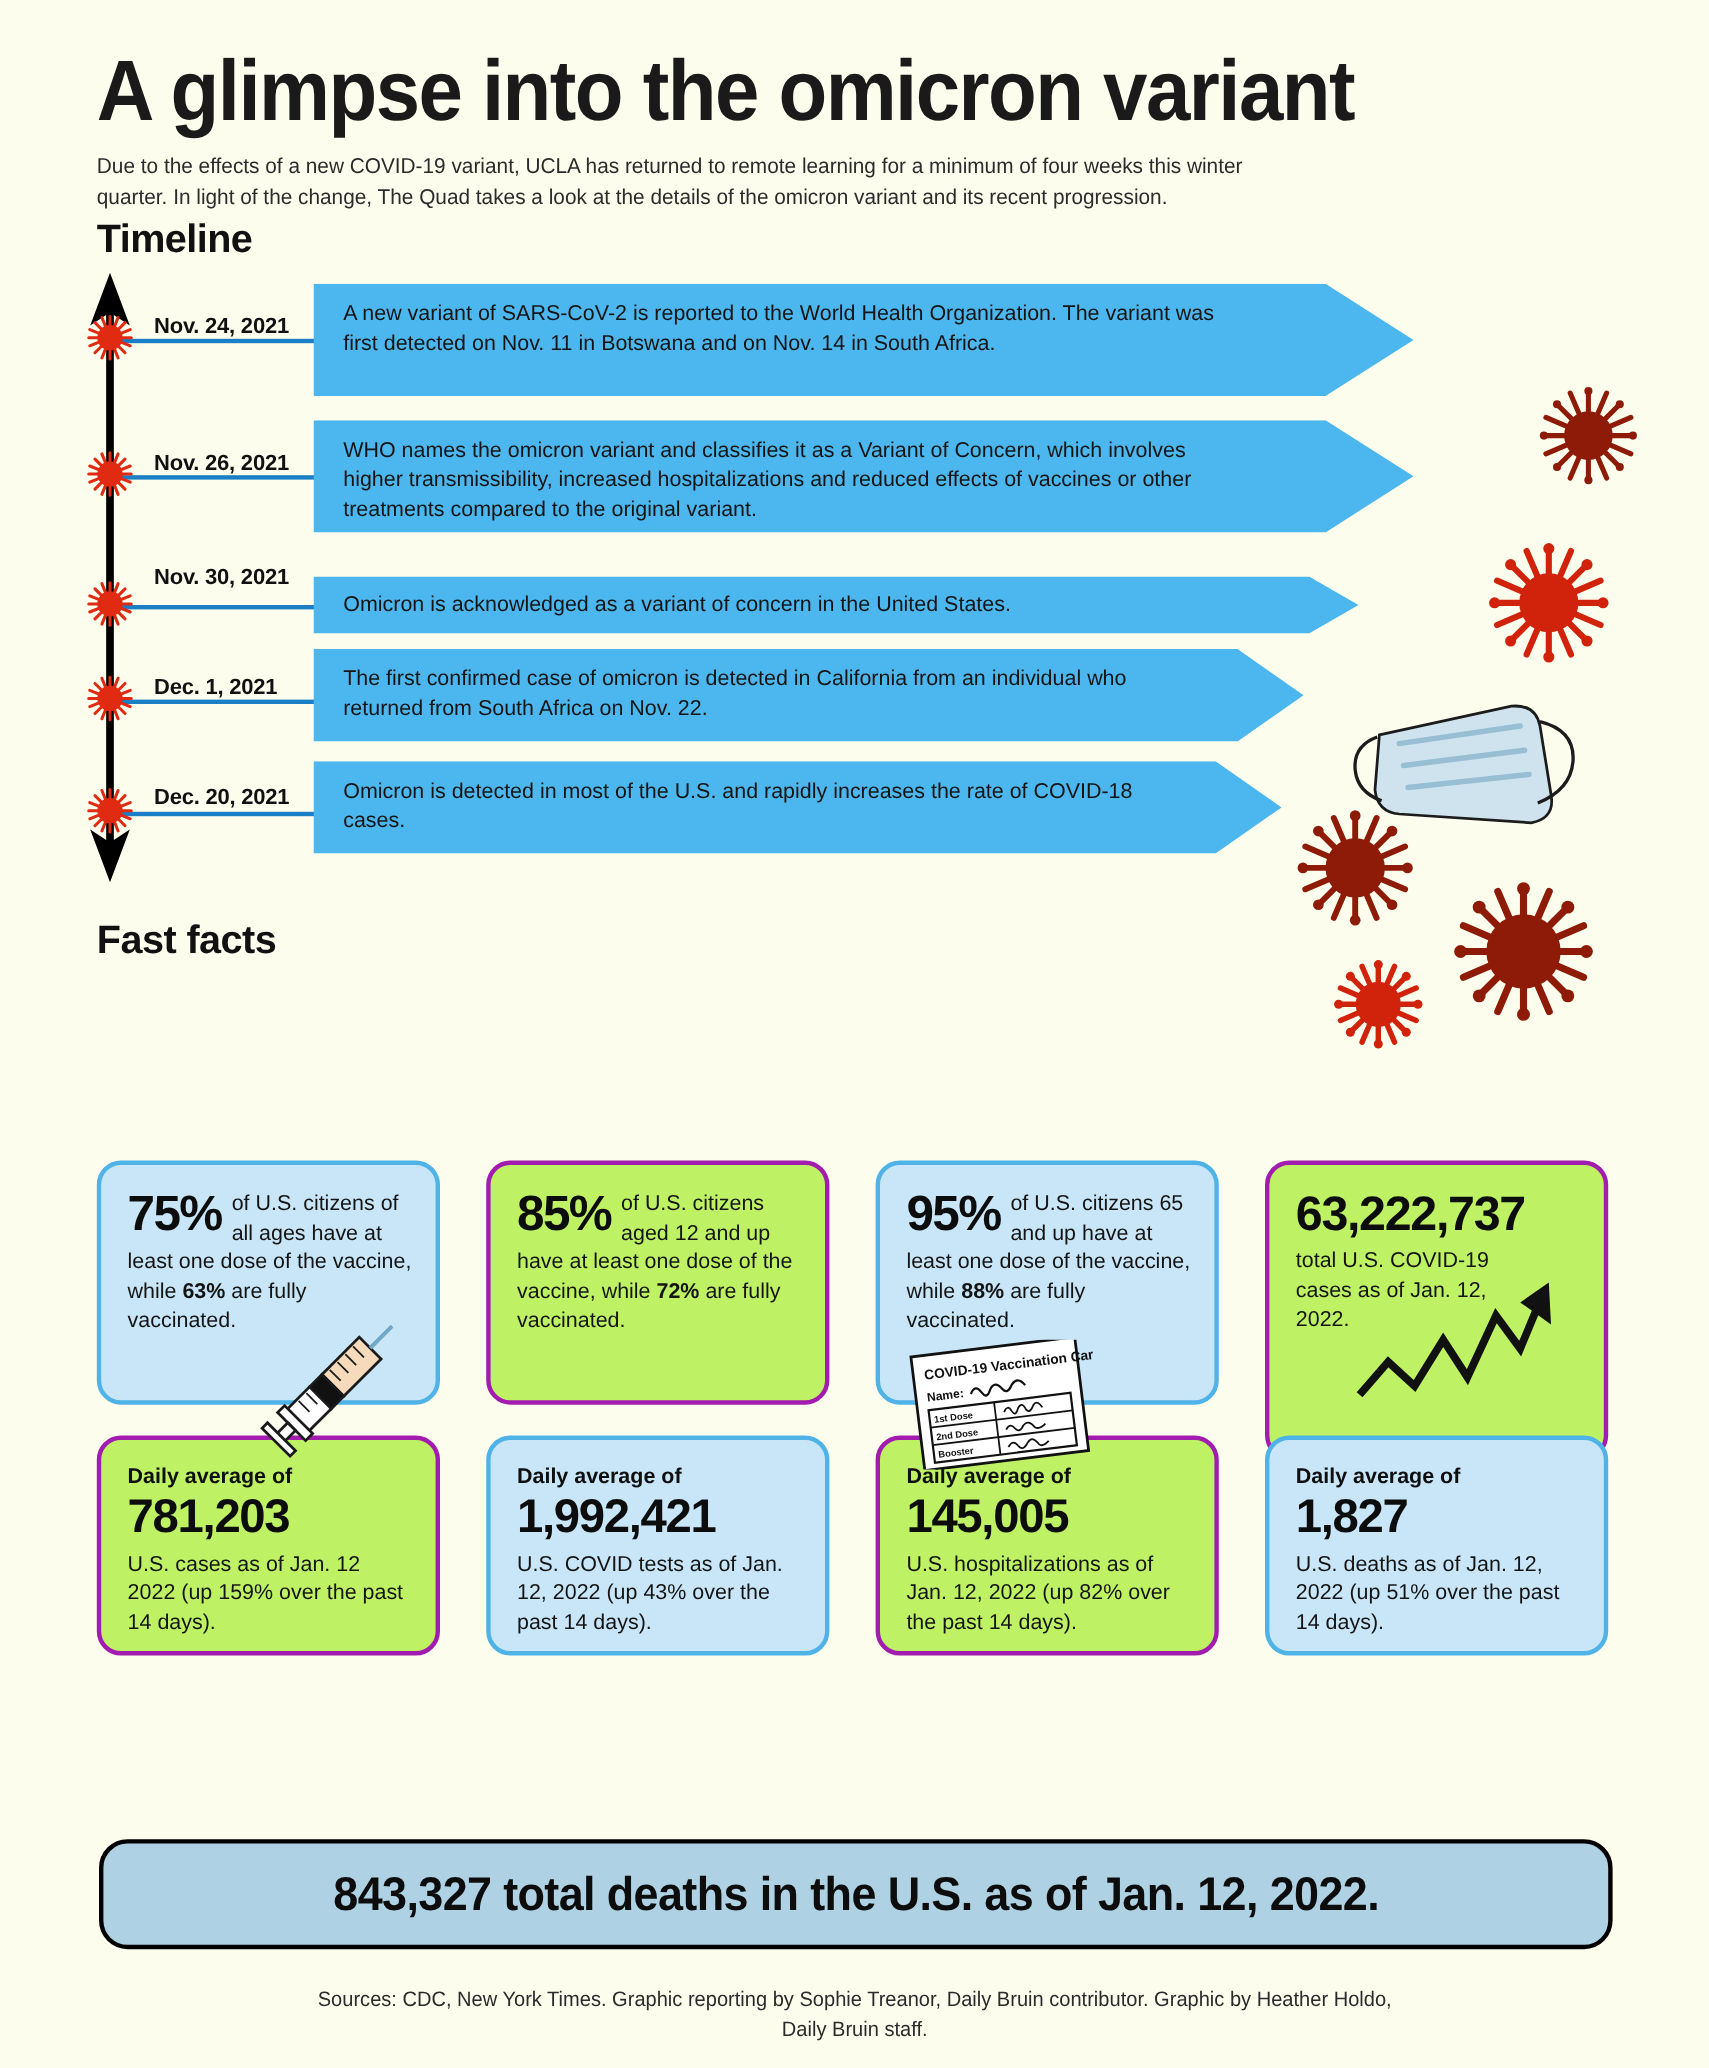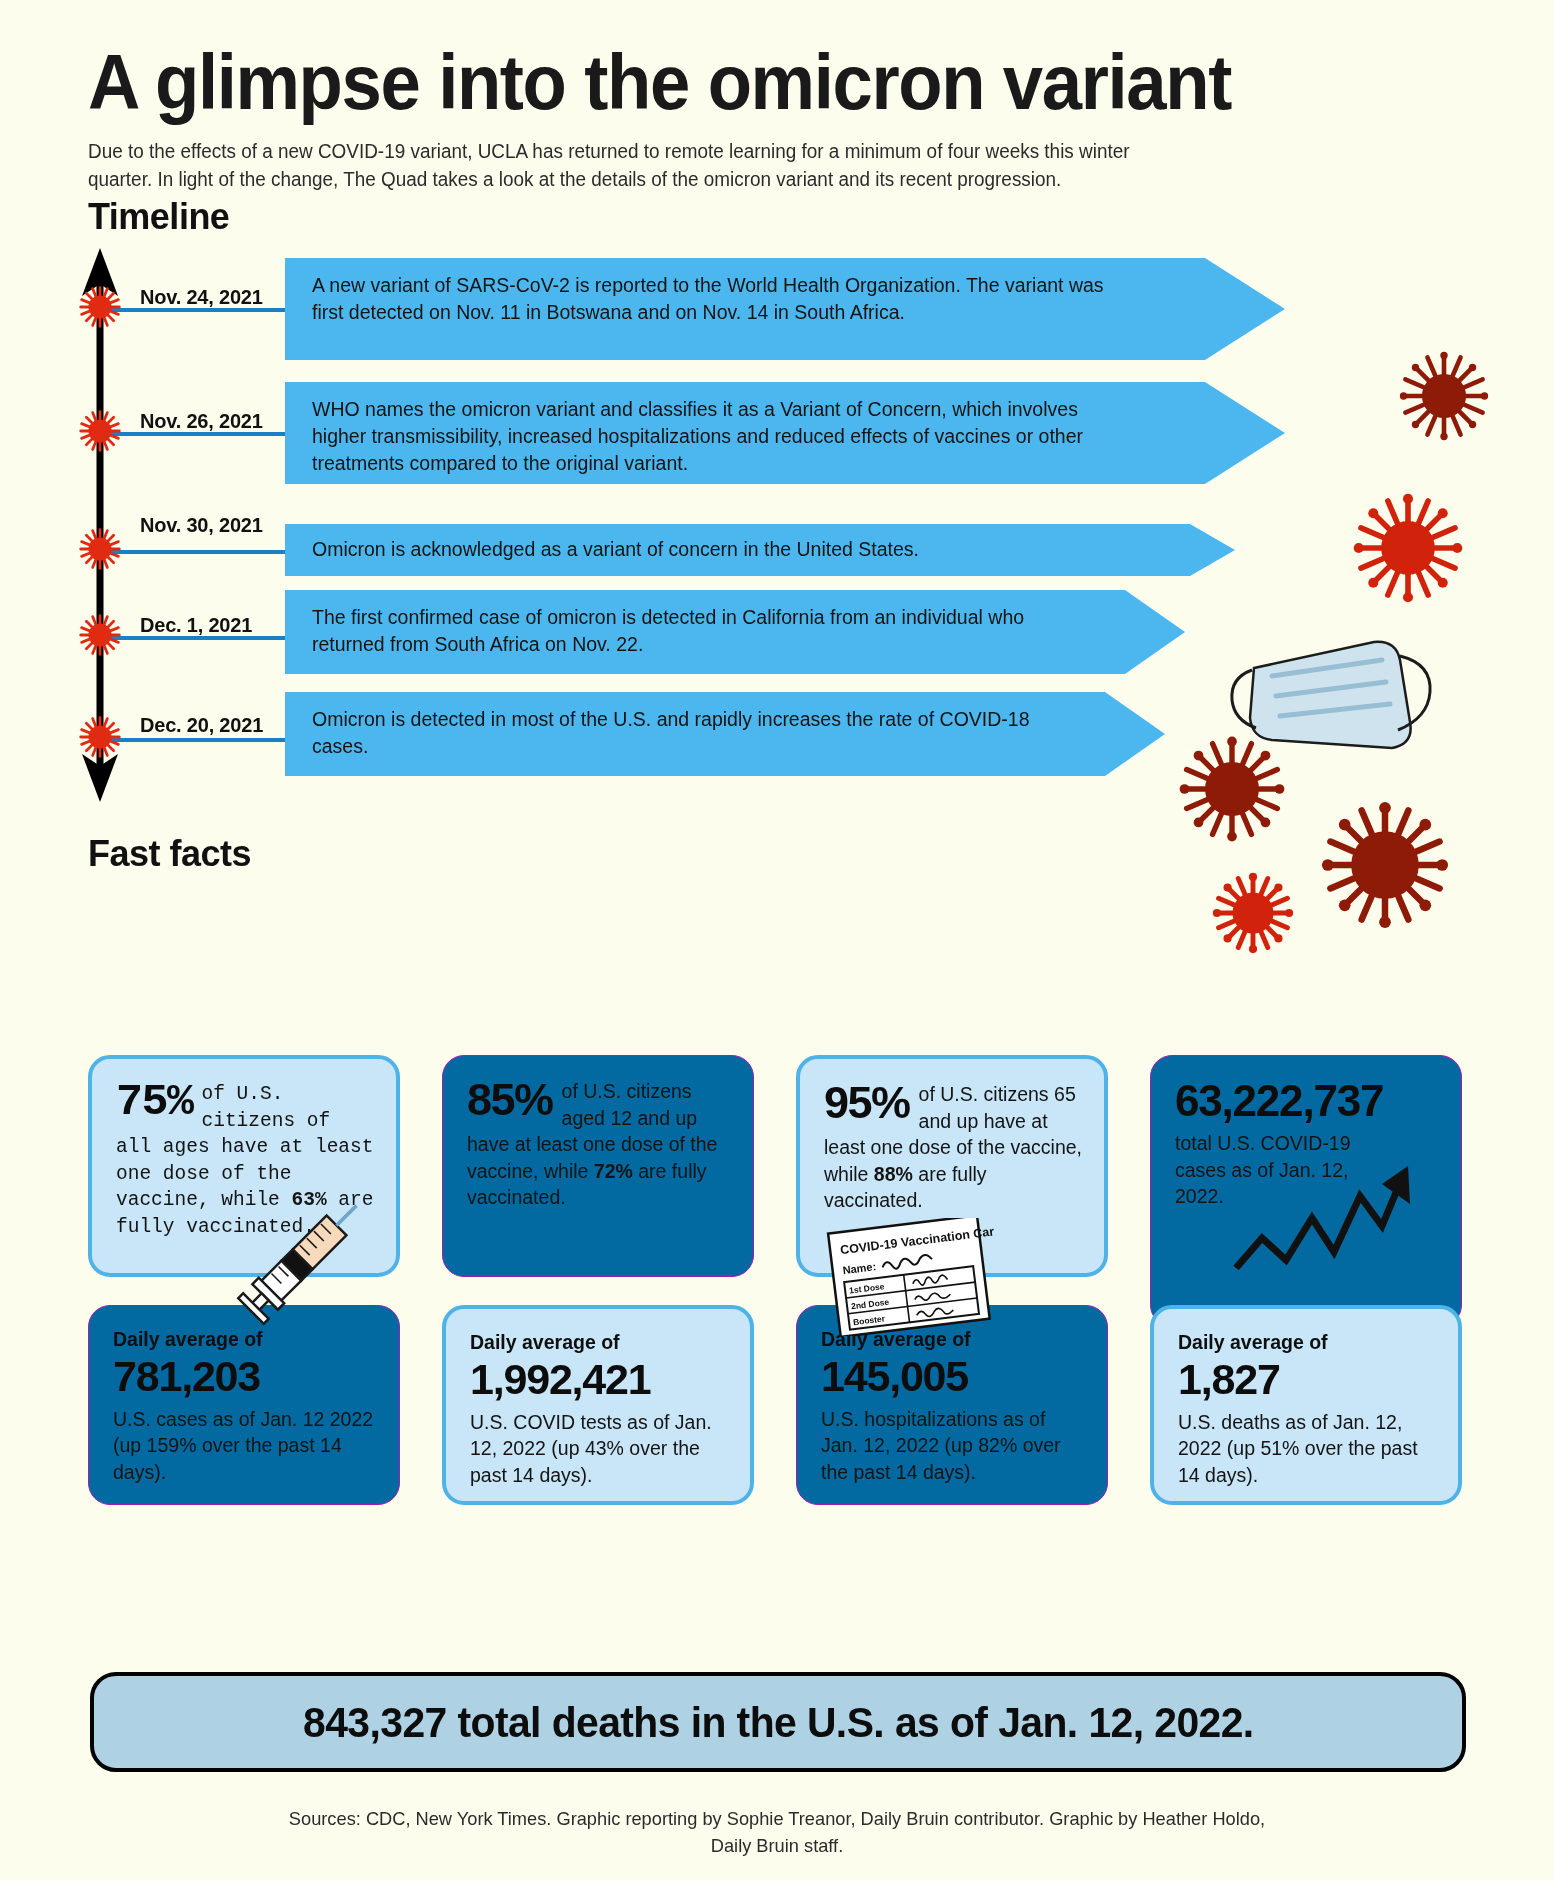--- a/index.html
+++ b/index.html
@@ -95,21 +95,21 @@
     top: 1055px;
     width: 1380px;
   }
 
   .fact-card {
     position: absolute;
     border-radius: 22px;
     padding: 22px 22px 18px 24px;
   }
   .fact-card.light { background: #c8e6f7; border: 4px solid #4fb3e8; }
-  .fact-card.dark  { background: #0369a1; border: 1px solid #a21caf; }
+  .fact-card.dark  { background: #bef264; border: 4px solid #a21caf; }
 
   .fact-pct {
     font-size: 45px;
     font-weight: bold;
     color: #0d0d0d;
     letter-spacing: -1.5px;
     float: left;
     line-height: 0.96;
     margin-right: 9px;
   }
@@ -519,21 +519,21 @@
   <circle cx="50" cy="94" r="5" fill="#d1230b"></circle>
     <circle cx="19" cy="81" r="5" fill="#d1230b"></circle>
   <circle cx="6" cy="50" r="5" fill="#d1230b"></circle>
     <circle cx="19" cy="19" r="5" fill="#d1230b"></circle>
 </svg>
 
 <div class="section-heading fastfacts-heading">Fast facts</div>
 
 <div class="facts-grid">
 
-  <div class="fact-card light" style="left:0;top:0;width:312px;height:222px;font-family:Liberation Mono, monospace;">
+  <div class="fact-card light" style="left:0;top:0;width:312px;height:222px;">
     <span class="fact-pct">75%</span>
     <span class="fact-body"><span>of U.S. citizens of all ages have at least one dose of the vaccine, while </span><b>63%</b><span> are fully vaccinated.</span></span>
   </div>
 
   <div class="fact-card dark" style="left:354px;top:0;width:312px;height:222px;">
     <span class="fact-pct">85%</span>
     <span class="fact-body"><span>of U.S. citizens aged 12 and up have at least one dose of the vaccine, while </span><b>72%</b><span> are fully vaccinated.</span></span>
   </div>
 
   <div class="fact-card light" style="left:708px;top:0;width:312px;height:222px;">

